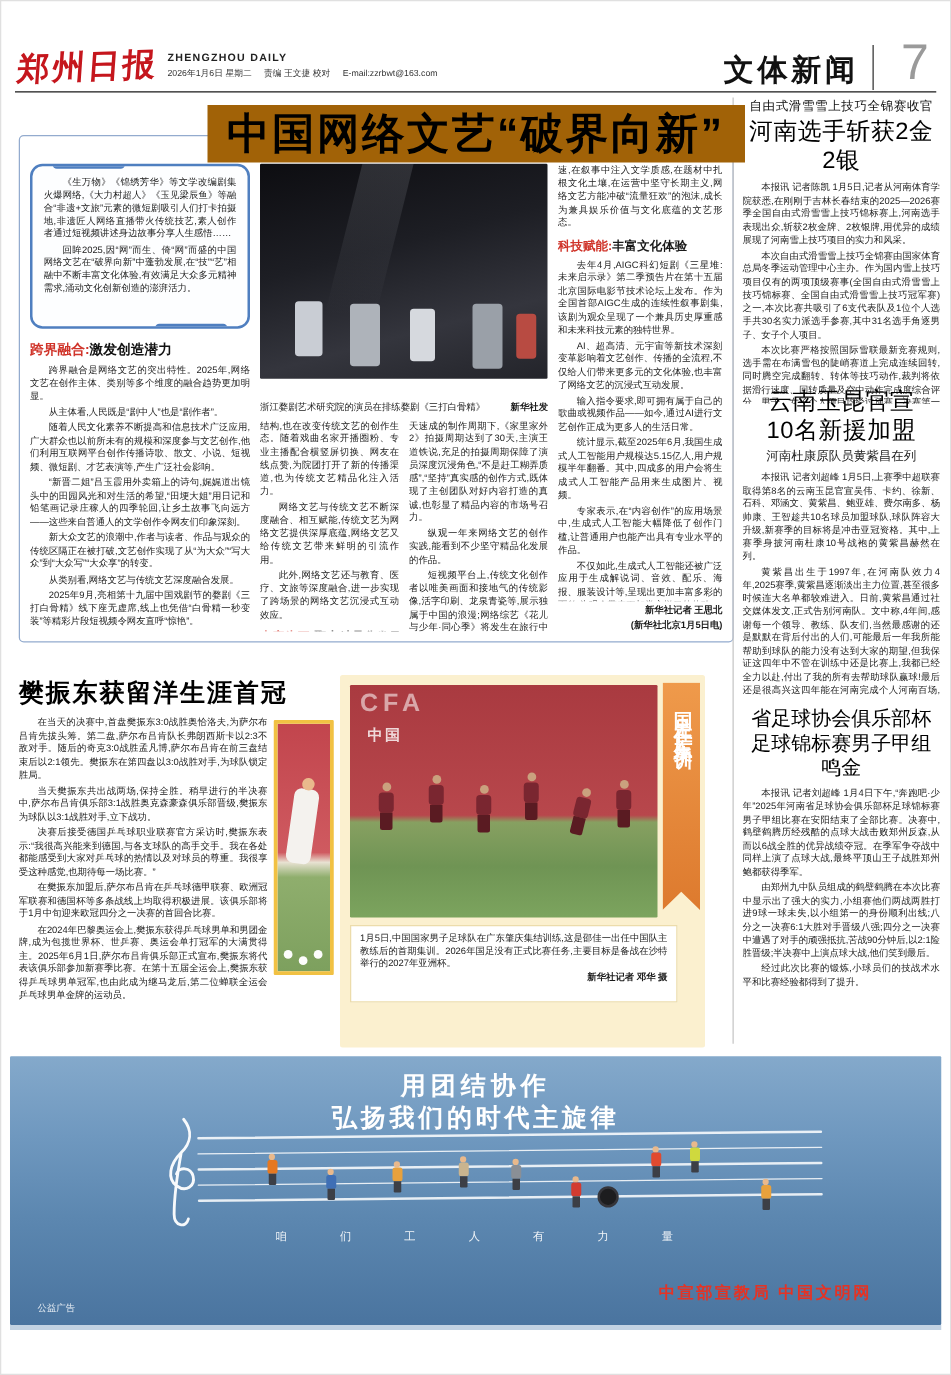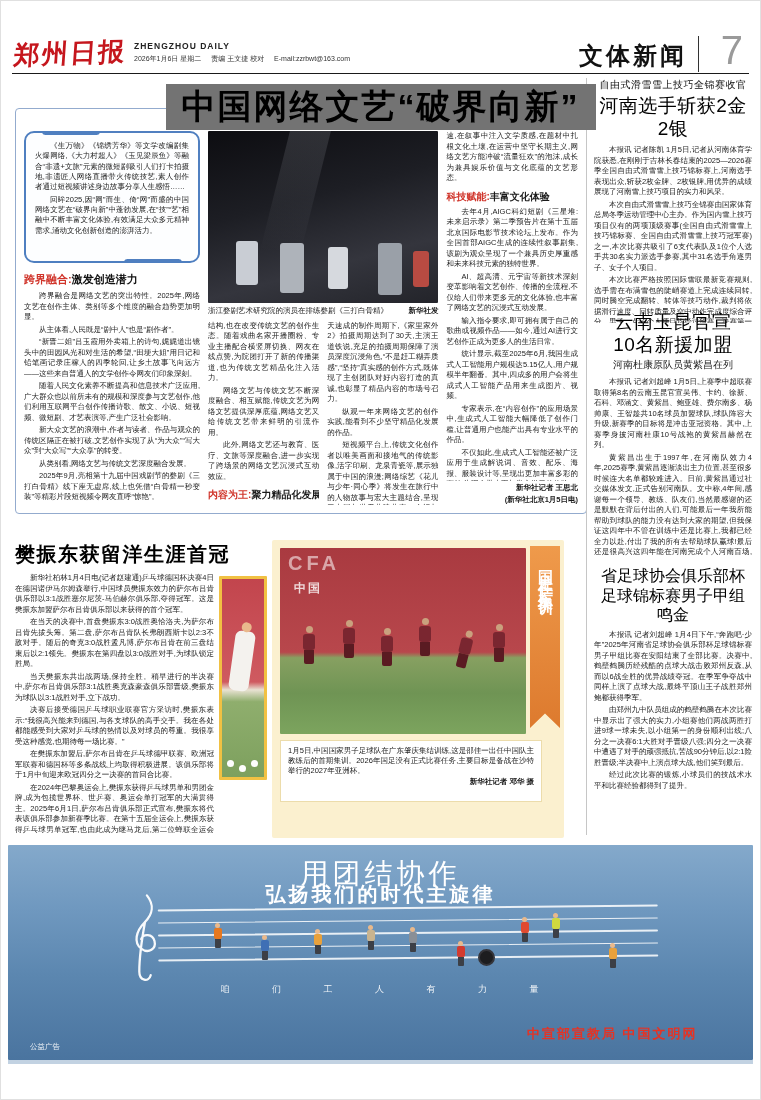--- a/index.html
+++ b/index.html
@@ -15,38 +15,38 @@
         font-size:26px;font-weight:bold;color:#c5161d;transform:skewX(-6deg) rotate(-2deg);letter-spacing:2px;}
   .eng{position:absolute;left:122px;top:5px;font-size:8.5px;font-weight:bold;letter-spacing:1px;color:#222;}
   .dateline{position:absolute;left:122px;top:18px;font-size:7px;color:#333;white-space:nowrap;}
   .dateline span{margin-right:8px;}
   .section-name{position:absolute;right:62px;top:4px;font-size:24px;font-weight:bold;letter-spacing:3px;color:#111;}
   .hdr-vline{position:absolute;right:50px;top:0;width:1px;height:36px;background:#333;}
   .pageno{position:absolute;right:6px;top:-8px;font-size:40px;color:#9a9a9a;font-weight:300;}
   
   .main-box{position:absolute;left:15px;top:108px;width:570px;height:404px;
             border:1px solid #93abce;border-radius:4px;background:#fff;}
-  .main-headline{position:absolute;left:50%;top:84px;transform:translateX(-50%);background:#737373;
+  .main-headline{position:absolute;left:50%;top:84px;transform:translateX(-50%);background:#a16207;
             padding:0 16px;font-size:34px;font-weight:900;letter-spacing:2px;color:#000;white-space:nowrap;z-index:3;}
   .main-cols{position:absolute;left:8px;top:22px;right:8px;bottom:8px;display:flex;gap:8px;}
   .col1{width:178px;display:flex;flex-direction:column;}
   .intro-box{position:relative;border:2px solid #4f7fc0;border-radius:10px;background:#fdfeff;
              padding:8px 9px;height:112px;overflow:hidden;font-size:7.5px;line-height:1.38;text-align:justify;}
   .intro-box:before{content:"";position:absolute;top:-5px;left:16px;width:58px;height:7px;background:#4f7fc0;border-radius:4px;}
   .intro-box:after{content:"";position:absolute;bottom:-5px;right:16px;width:58px;height:7px;background:#4f7fc0;border-radius:4px;}
   .subhead{margin:9px 0 4px 0;font-size:11px;font-weight:bold;white-space:nowrap;}
   .subhead .lead{color:#d0342a;}
   .subhead .rest{color:#111;}
   .col1-body{flex:1;overflow:hidden;}
   .midcol{width:233px;display:flex;flex-direction:column;}
   .stage-photo{position:relative;height:172px;border-radius:1px;overflow:hidden;
       background:linear-gradient(165deg,#0d0d11 0%,#1d1e24 40%,#34353d 72%,#23242a 100%);}
   .beam{position:absolute;left:30%;top:-10%;width:18%;height:80%;background:linear-gradient(180deg,rgba(200,205,215,.18),rgba(200,205,215,0));transform:skewX(-14deg);}
   .perf{position:absolute;border-radius:3px;}
-  .cap-row{display:flex;gap:4px;margin-top:3px;font-size:7.5px;line-height:1.3;}
+  .cap-row{display:flex;gap:4px;margin-top:18px;font-size:7.5px;line-height:1.3;}
   .cap-row .cap{flex:1;text-align:justify;}
   .cap-row .credit{font-weight:bold;white-space:nowrap;}
   .mid-textcols{display:flex;gap:8px;margin-top:5px;flex:1;overflow:hidden;}
   .mid-textcols>div{flex:1;overflow:hidden;}
   .subhead2{margin:6px 0 3px 0;font-size:10px;font-weight:bold;white-space:nowrap;}
   .col3{width:133px;display:flex;flex-direction:column;}
   .col3-body{flex:1;overflow:hidden;}
   .byline{font-size:7.5px;font-weight:bold;text-align:right;margin-top:2px;}
   
   .side-sep{position:absolute;left:586px;top:78px;width:1px;height:757px;background:#c6c6c6;}
@@ -82,21 +82,21 @@
       clip-path:polygon(0 0,100% 0,100% 100%,50% 92%,0 100%);
       display:flex;justify-content:center;padding-top:12px;box-sizing:border-box;}
   .ribbon span{writing-mode:vertical-rl;text-orientation:upright;font-size:15px;font-weight:bold;letter-spacing:5px;}
   .fb-capbox{position:absolute;left:8px;top:200px;width:262px;height:62px;background:#fff;border:1px solid #ecdcab;
       padding:5px 7px;box-sizing:border-box;font-size:7.5px;line-height:1.35;text-align:justify;}
   .fb-credit{text-align:right;font-weight:bold;margin-top:1px;}
   
   .ad{position:absolute;left:8px;top:845px;width:745px;height:215px;overflow:hidden;border-radius:1px;
       background:linear-gradient(180deg,#84a9cb 0%,#6f98bf 30%,#5c87b0 60%,#4a749f 100%);}
   .ad-strip{position:absolute;left:8px;top:1060px;width:745px;height:4px;background:#c2d2e2;}
-  .ad-t1{position:absolute;left:0;right:0;top:10px;text-align:center;color:#fff;font-size:28px;font-weight:400;letter-spacing:4px;}
+  .ad-t1{position:absolute;left:0;right:0;top:10px;text-align:center;color:#fff;font-size:20px;font-weight:700;letter-spacing:4px;}
   .ad-t2{position:absolute;left:0;right:0;top:36px;text-align:center;color:#fff;font-size:20px;font-weight:600;letter-spacing:3px;}
   .staff{position:absolute;left:150px;top:62px;width:500px;height:52px;transform:rotate(-.6deg);}
   .staff i{display:block;height:1.6px;background:rgba(255,255,255,.85);margin-bottom:11px;border-radius:1px;}
   .clef{position:absolute;left:118px;top:48px;}
   .wk{position:absolute;width:9px;}
   .wk .h{width:5px;height:5px;border-radius:50%;background:#e9b98c;margin:0 auto;}
   .wk .b{width:8px;height:11px;margin:0 auto;border-radius:2px;background:var(--c,#e67820);}
   .wk .l{width:6px;height:9px;margin:0 auto;background:#3c3f46;border-radius:0 0 1px 1px;}
   .tire{position:absolute;width:13px;height:13px;border-radius:50%;background:#1d1d1f;border:2px solid #35353a;}
   .ad-slogan{position:absolute;left:0;right:0;top:138px;text-align:center;color:rgba(255,255,255,.92);
@@ -130,22 +130,22 @@
         <div class="intro-box body-txt">
             <p>《生万物》《锦绣芳华》等文学改编剧集火爆网络,《大力村超人》《玉见梁辰鱼》等融合“非遗+文旅”元素的微短剧吸引人们打卡拍摄地,非遗匠人网络直播带火传统技艺,素人创作者通过短视频讲述身边故事分享人生感悟……</p>
             <p>回眸2025,因“网”而生、倚“网”而盛的中国网络文艺在“破界向新”中蓬勃发展,在“技”“艺”相融中不断丰富文化体验,有效满足大众多元精神需求,涌动文化创新创造的澎湃活力。</p>
           </div>
         <div class="subhead">
           <span class="lead">跨界融合:</span><span class="rest">激发创造潜力</span>
         </div>
         <div class="col1-body body-txt">
             <p>跨界融合是网络文艺的突出特性。2025年,网络文艺在创作主体、类别等多个维度的融合趋势更加明显。</p>
             <p>从主体看,人民既是“剧中人”也是“剧作者”。</p>
+            <p>随着人民文化素养不断提高和信息技术广泛应用,广大群众也以前所未有的规模和深度参与文艺创作,他们利用互联网平台创作传播诗歌、散文、小说、短视频、微短剧、才艺表演等,产生广泛社会影响。</p>
             <p>“新晋二姐”吕玉霞用外卖箱上的诗句,娓娓道出镜头中的田园风光和对生活的希望,“田埂大姐”用日记和铅笔画记录庄稼人的四季轮回,让乡土故事飞向远方——这些来自普通人的文学创作令网友们印象深刻。</p>
-            <p>随着人民文化素养不断提高和信息技术广泛应用,广大群众也以前所未有的规模和深度参与文艺创作,他们利用互联网平台创作传播诗歌、散文、小说、短视频、微短剧、才艺表演等,产生广泛社会影响。</p>
             <p>新大众文艺的浪潮中,作者与读者、作品与观众的传统区隔正在被打破,文艺创作实现了从“为大众”“写大众”到“大众写”“大众享”的转变。</p>
             <p>从类别看,网络文艺与传统文艺深度融合发展。</p>
             <p>2025年9月,亮相第十九届中国戏剧节的婺剧《三打白骨精》线下座无虚席,线上也凭借“白骨精一秒变装”等精彩片段短视频令网友直呼“惊艳”。</p>
             <p>网络平台不仅拓展了传统文艺的受众</p>
           </div>
       </div>
 
       <div class="midcol">
         <div class="stage-photo">
           <div class="beam"></div>
@@ -236,21 +236,20 @@
           <p>由郑州九中队员组成的鹤壁鹤腾在本次比赛中显示出了强大的实力,小组赛他们两战两胜打进9球一球未失,以小组第一的身份顺利出线;八分之一决赛6:1大胜对手晋级八强;四分之一决赛中遭遇了对手的顽强抵抗,苦战90分钟后,以2:1险胜晋级;半决赛中上演点球大战,他们笑到最后。</p>
           <p>经过此次比赛的锻炼,小球员们的技战术水平和比赛经验都得到了提升。</p>
         </div>
     </div>
   </div>
 
   <div class="bl-art">
     <div class="bl-head">樊振东获留洋生涯首冠</div>
     <div class="bl-row">
       <div class="bl-text body-txt">
-          <p>新华社柏林1月4日电(记者赵建通)乒乓球德国杯决赛4日在德国诺伊马尔姆森举行,中国球员樊振东效力的萨尔布吕肯俱乐部以3:1战胜塞尔尼茨-马伯赫尔俱乐部,夺得冠军。这是樊振东加盟萨尔布吕肯俱乐部以来获得的首个冠军。</p>
           <p>在当天的决赛中,首盘樊振东3:0战胜奥恰洛夫,为萨尔布吕肯先拔头筹。第二盘,萨尔布吕肯队长弗朗西斯卡以2:3不敌对手。随后的奇克3:0战胜孟凡博,萨尔布吕肯在前三盘结束后以2:1领先。樊振东在第四盘以3:0战胜对手,为球队锁定胜局。</p>
           <p>当天樊振东共出战两场,保持全胜。稍早进行的半决赛中,萨尔布吕肯俱乐部3:1战胜奥克森豪森俱乐部晋级,樊振东为球队以3:1战胜对手,立下战功。</p>
           <p>决赛后接受德国乒乓球职业联赛官方采访时,樊振东表示:“我很高兴能来到德国,与各支球队的高手交手。我在各处都能感受到大家对乒乓球的热情以及对球员的尊重。我很享受这种感觉,也期待每一场比赛。”</p>
           <p>在樊振东加盟后,萨尔布吕肯在乒乓球德甲联赛、欧洲冠军联赛和德国杯等多条战线上均取得积极进展。该俱乐部将于1月中旬迎来欧冠四分之一决赛的首回合比赛。</p>
           <p>在2024年巴黎奥运会上,樊振东获得乒乓球男单和男团金牌,成为包揽世界杯、世乒赛、奥运会单打冠军的大满贯得主。2025年6月1日,萨尔布吕肯俱乐部正式宣布,樊振东将代表该俱乐部参加新赛季比赛。在第十五届全运会上,樊振东获得乒乓球男单冠军,也由此成为继马龙后,第二位蝉联全运会乒乓球男单金牌的运动员。</p>
         </div>
       <div class="fzd-photo">
         <div class="fzd-fig"></div>
         <div class="ball" style="left:5px;"></div>
         <div class="ball" style="left:17px;bottom:5px;"></div>

